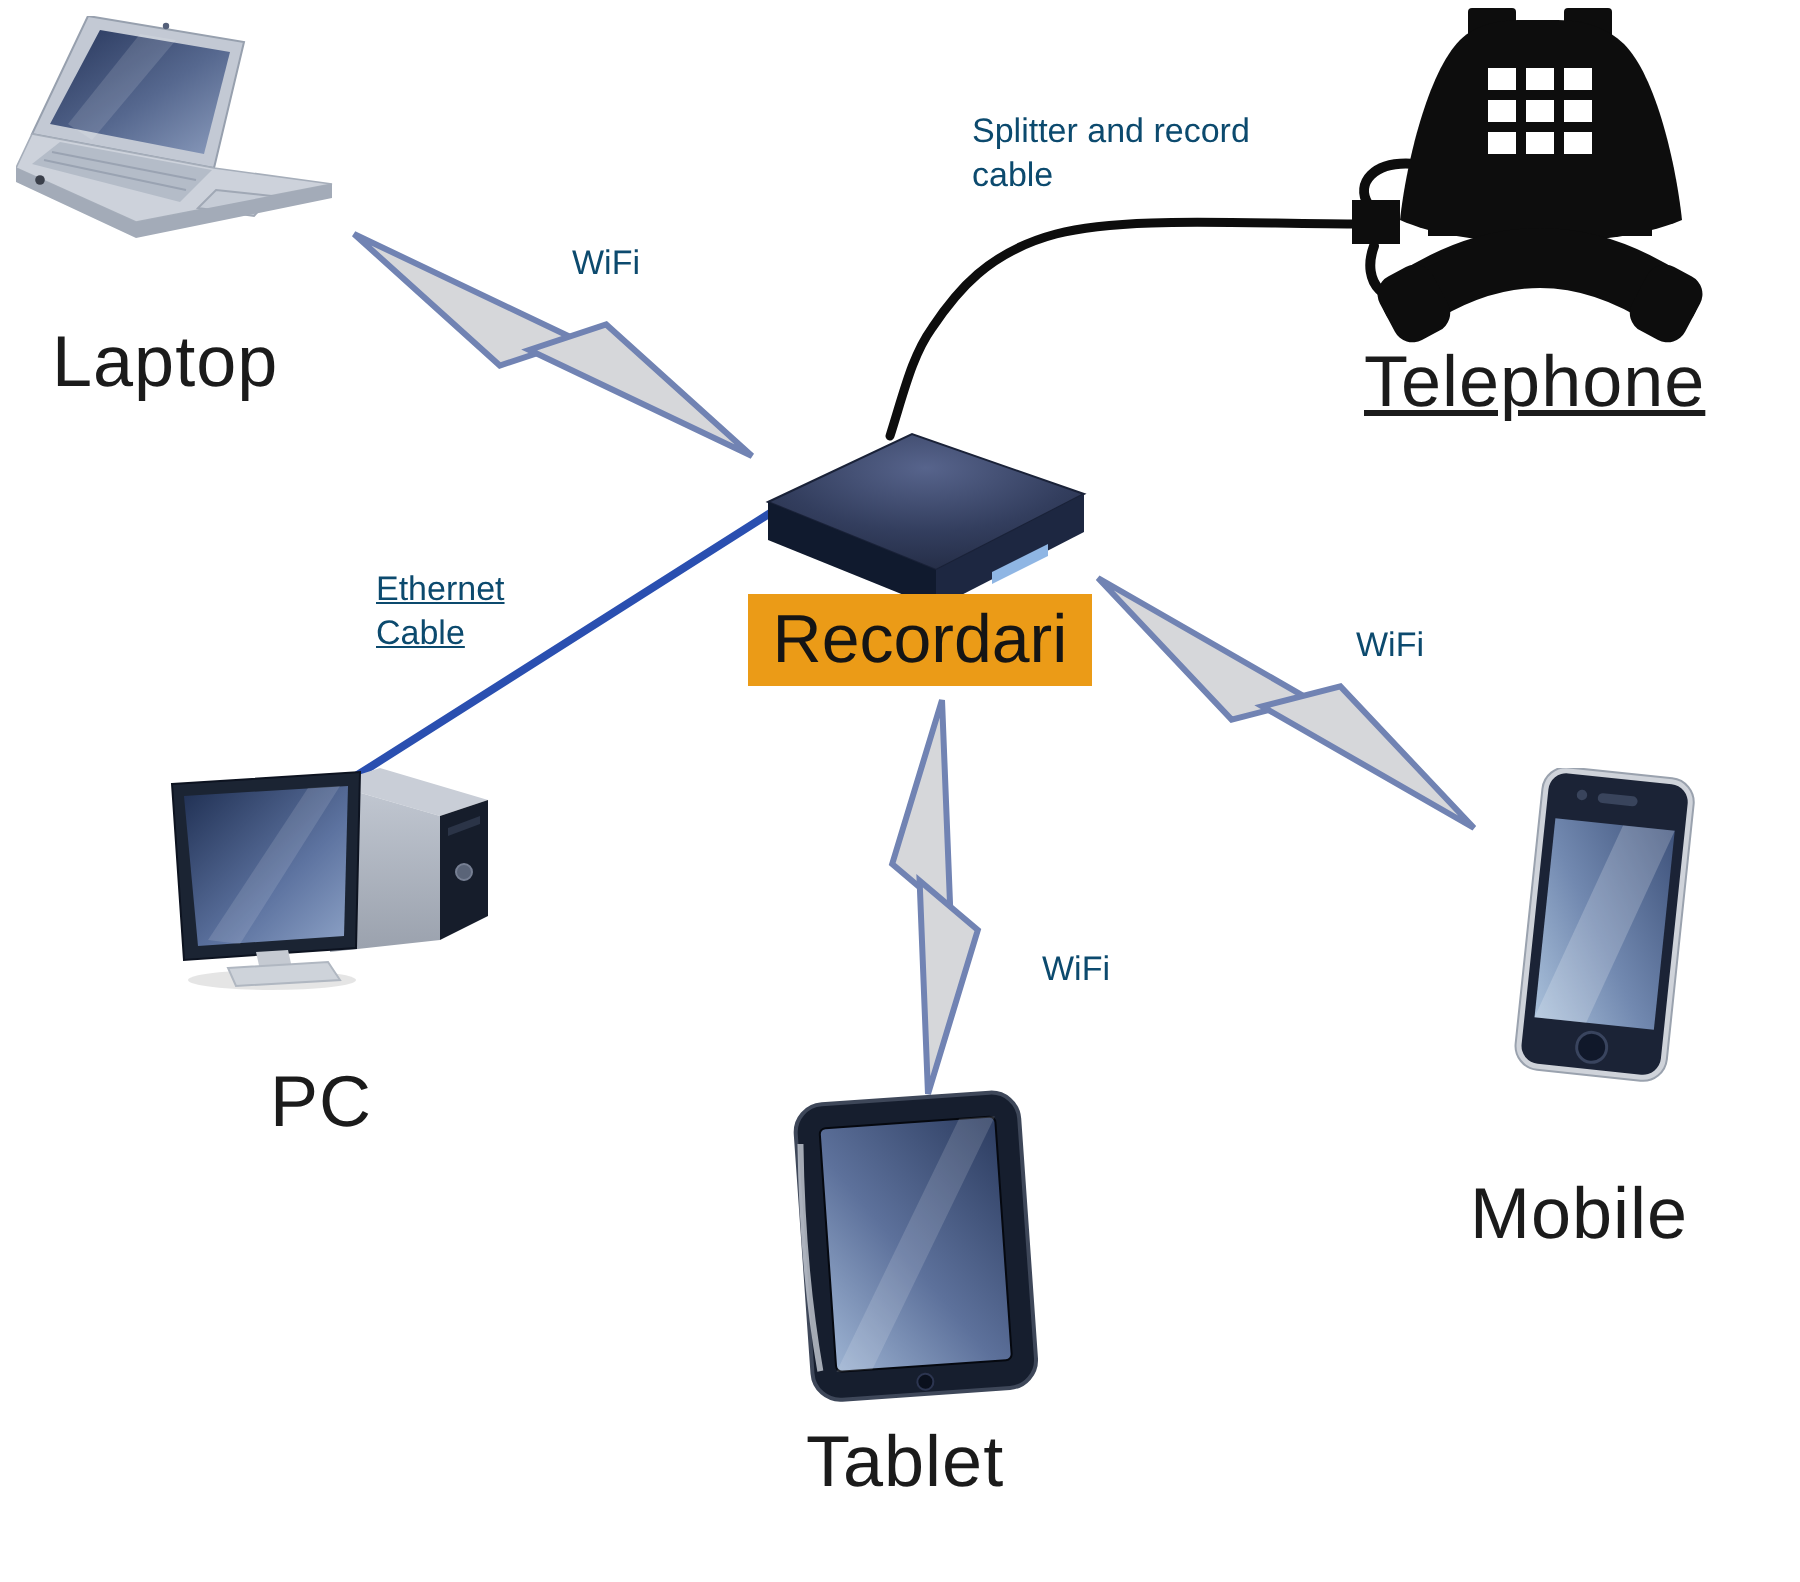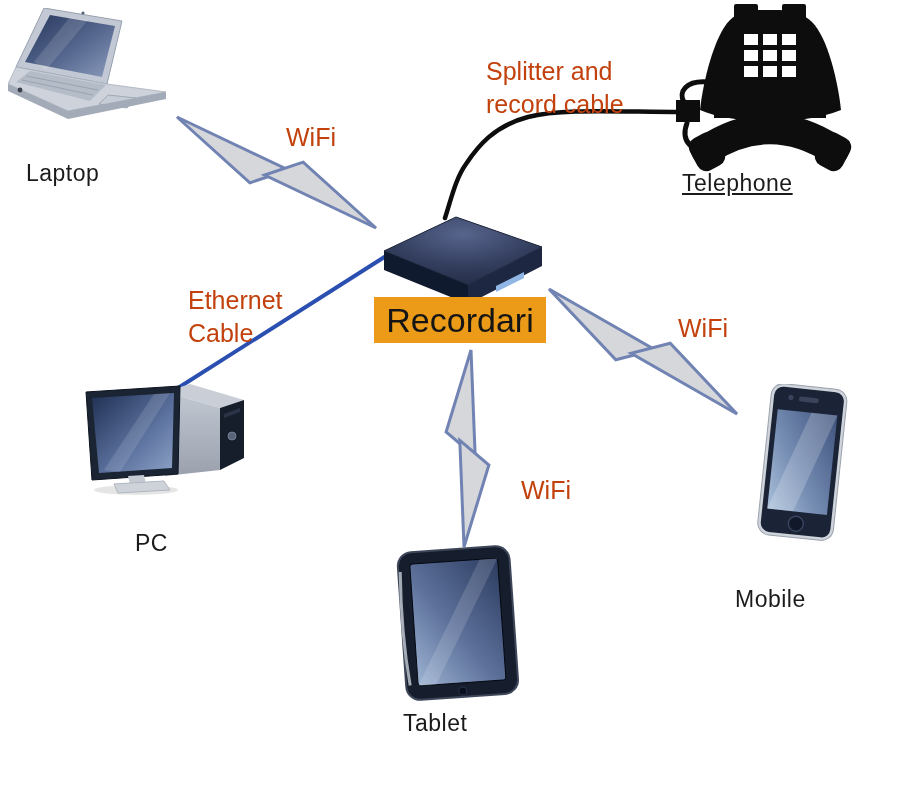--- a/index.html
+++ b/index.html
@@ -7,25 +7,25 @@
     position:relative;width:900px;height:791px;overflow:hidden;
     background:var(--background,#fff);
     font-family:"Liberation Sans","DejaVu Sans",sans-serif;
   }
   #stage svg{display:block;}
   .abs{position:absolute;}
   #connector-layer{position:absolute;left:0;top:0;z-index:1;}
   .device{z-index:2;}
   .lbl{z-index:3;}
   .node-label{
-    position:absolute;font-size:23px;color:var(--label-text,#1b1b1b);
+    position:absolute;font-size:36px;color:var(--label-text,#1b1b1b);
     white-space:nowrap;letter-spacing:0.5px;
   }
   .conn-label{
-    position:absolute;font-size:25px;color:#c2410c;line-height:1.3;
+    position:absolute;font-size:17px;color:#0c4a6e;line-height:1.3;
   }
   .hub-label{
     position:absolute;left:374px;top:297px;width:172px;height:46px;
     background:var(--hub-label-bg,#eb9b17);
     display:flex;align-items:center;justify-content:center;
     font-size:34px;color:#151515;z-index:3;
   }
   .bolt{fill:var(--bolt-fill,#d6d7da);stroke:var(--bolt-stroke,#7183b3);stroke-width:3;}
   .eth{stroke:var(--ethernet-line,#2a4fb0);stroke-width:4;stroke-linecap:round;fill:none;}
   .cable{stroke:var(--phone-cable,#0d0d0d);stroke-width:4.5;fill:none;stroke-linecap:round;}
@@ -185,17 +185,17 @@
   <div class="node-label lbl" style="left:26px;top:160px;">Laptop</div>
   <div class="node-label lbl" style="left:682px;top:170px;text-decoration:underline;">Telephone</div>
   <div class="node-label lbl" style="left:135px;top:530px;">PC</div>
   <div class="node-label lbl" style="left:403px;top:710px;">Tablet</div>
   <div class="node-label lbl" style="left:735px;top:550px;margin-top:36px;">Mobile</div>
 
   <div class="hub-label">Recordari</div>
 
   <div class="conn-label lbl" style="left:286px;top:121px;">WiFi</div>
   <div class="conn-label lbl" style="left:486px;top:55px;width:140px;">Splitter and record cable</div>
-  <div class="conn-label lbl" style="left:188px;top:284px;width:100px;">Ethernet Cable</div>
+  <div class="conn-label lbl" style="left:188px;top:284px;width:100px;text-decoration:underline;">Ethernet Cable</div>
   <div class="conn-label lbl" style="left:521px;top:474px;">WiFi</div>
   <div class="conn-label lbl" style="left:678px;top:312px;">WiFi</div>
 
 </div>
 
 </body></html>

